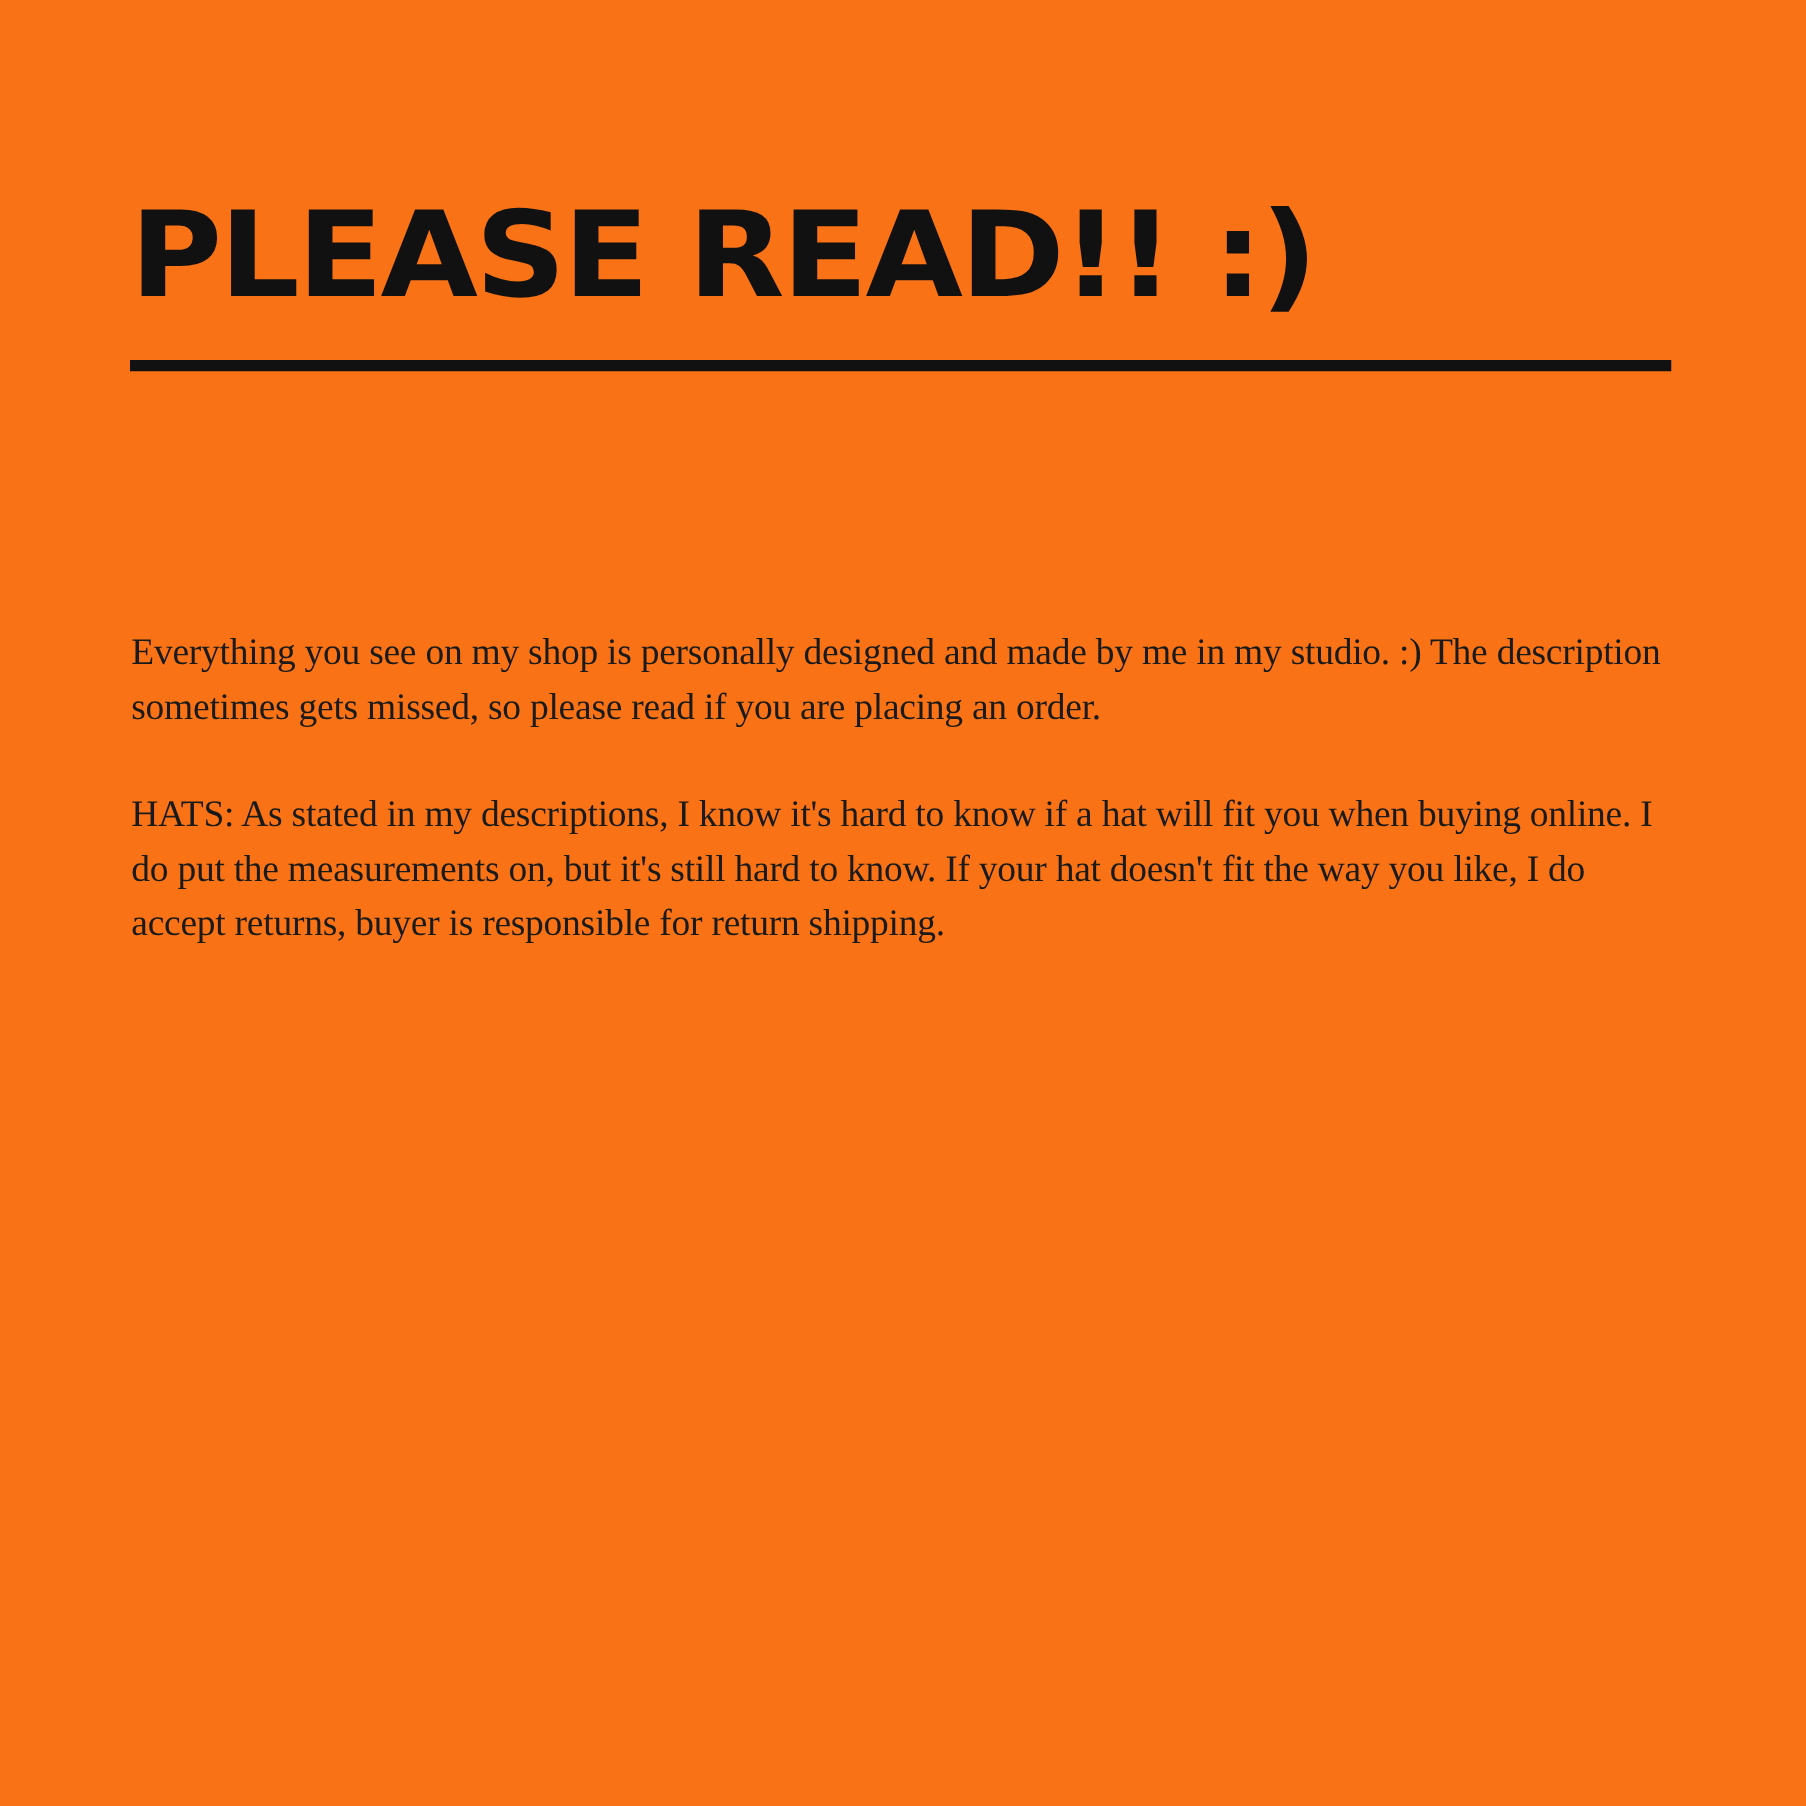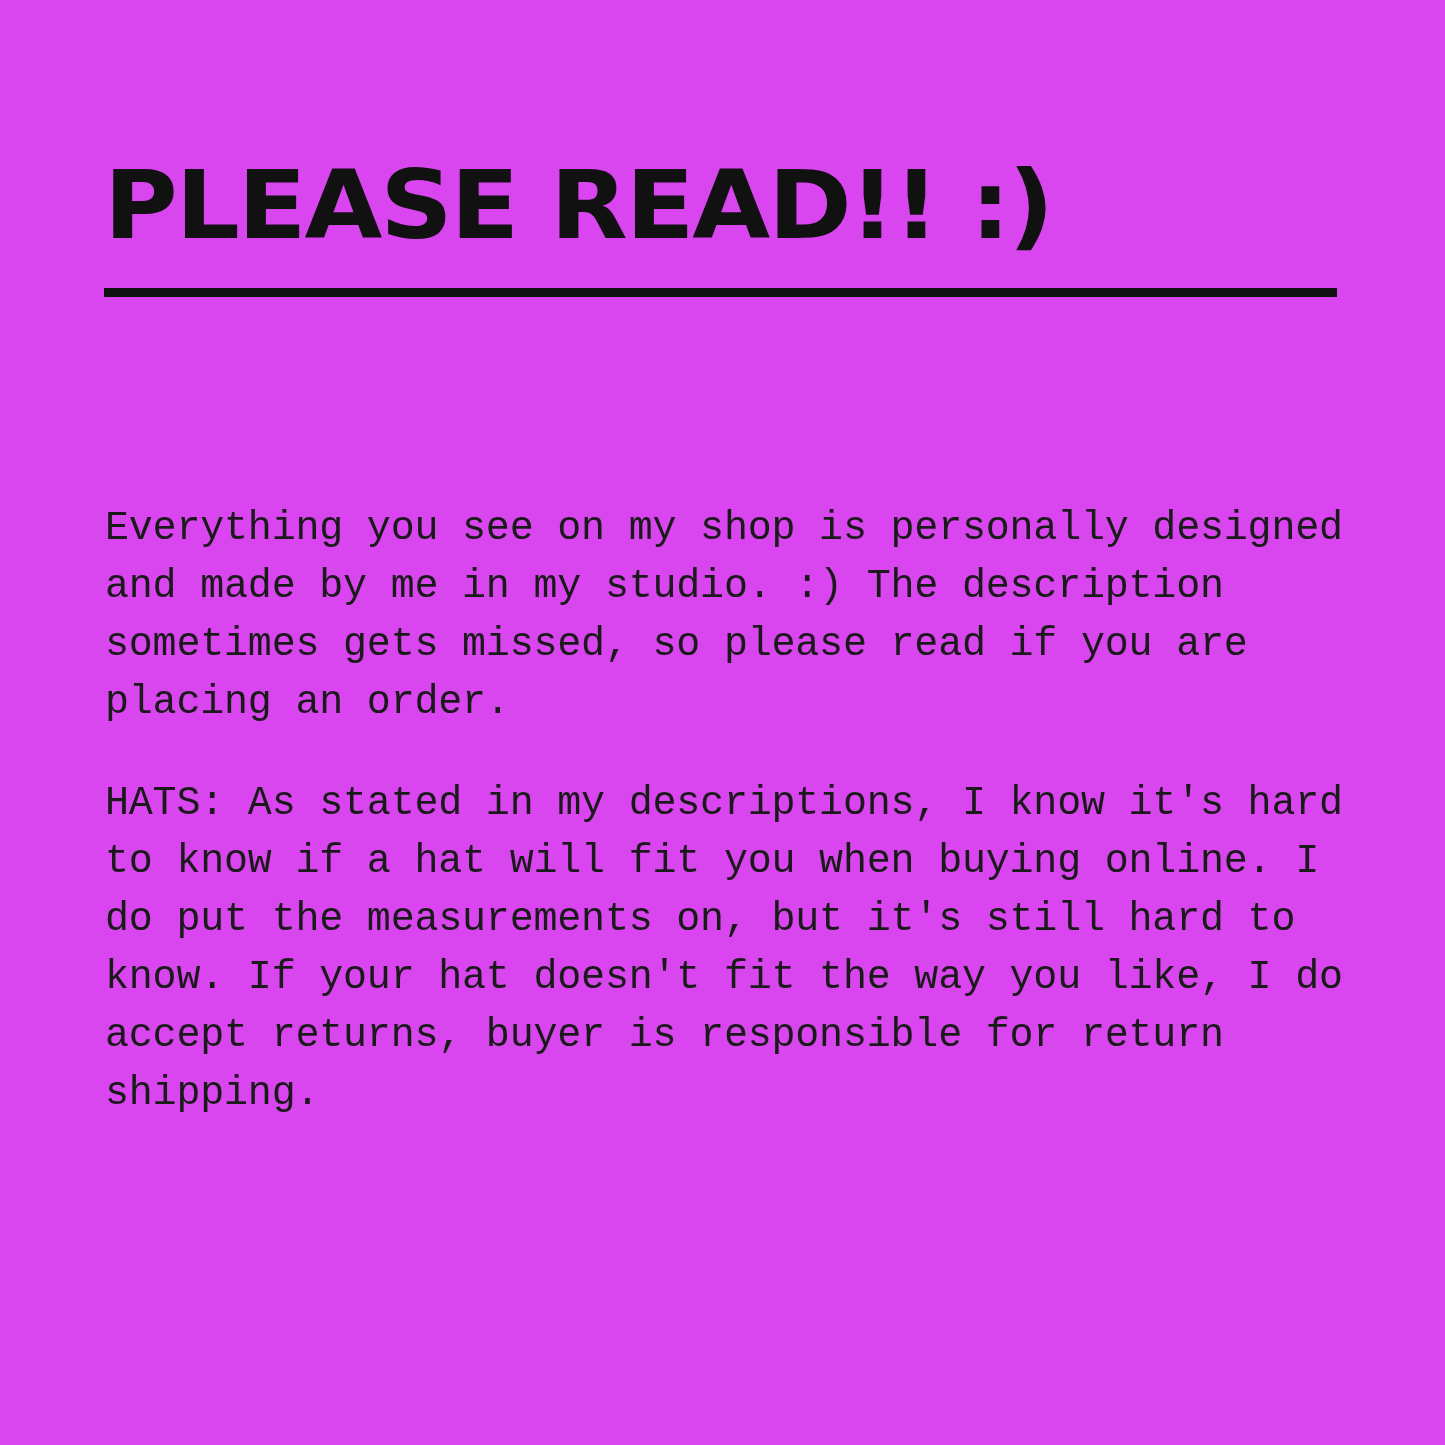--- a/index.html
+++ b/index.html
@@ -11,21 +11,21 @@
     width: 1445px;
     height: 1445px;
     font-family: "Liberation Sans", sans-serif;
     color: #141414;
     overflow: hidden;
   }
   .page {
     position: relative;
     width: 1445px;
     height: 1445px;
-    background: #d946ef;
+    background: #f97316;
     box-sizing: border-box;
   }
   .headline {
     position: absolute;
     left: 104px;
     top: 158px;
     font-family: "DejaVu Sans", sans-serif;
     font-weight: 900;
     font-size: 95px;
     line-height: 1.0;
@@ -43,22 +43,22 @@
     height: 9px;
     background: #111111;
   }
   .body-block {
     position: absolute;
     left: 105px;
     top: 500px;
     width: 1240px;
   }
   .para {
-    font-family: Liberation Mono, monospace;
-    font-size: 40px;
+    font-family: Liberation Serif, serif;
+    font-size: 30px;
     line-height: 1.45;
     color: #1a1a1a;
     margin: 0 0 43px 0;
     letter-spacing: -0.2px;
   }
   .para:last-child {
     margin-bottom: 0;
   }
 </style>
 </head>

